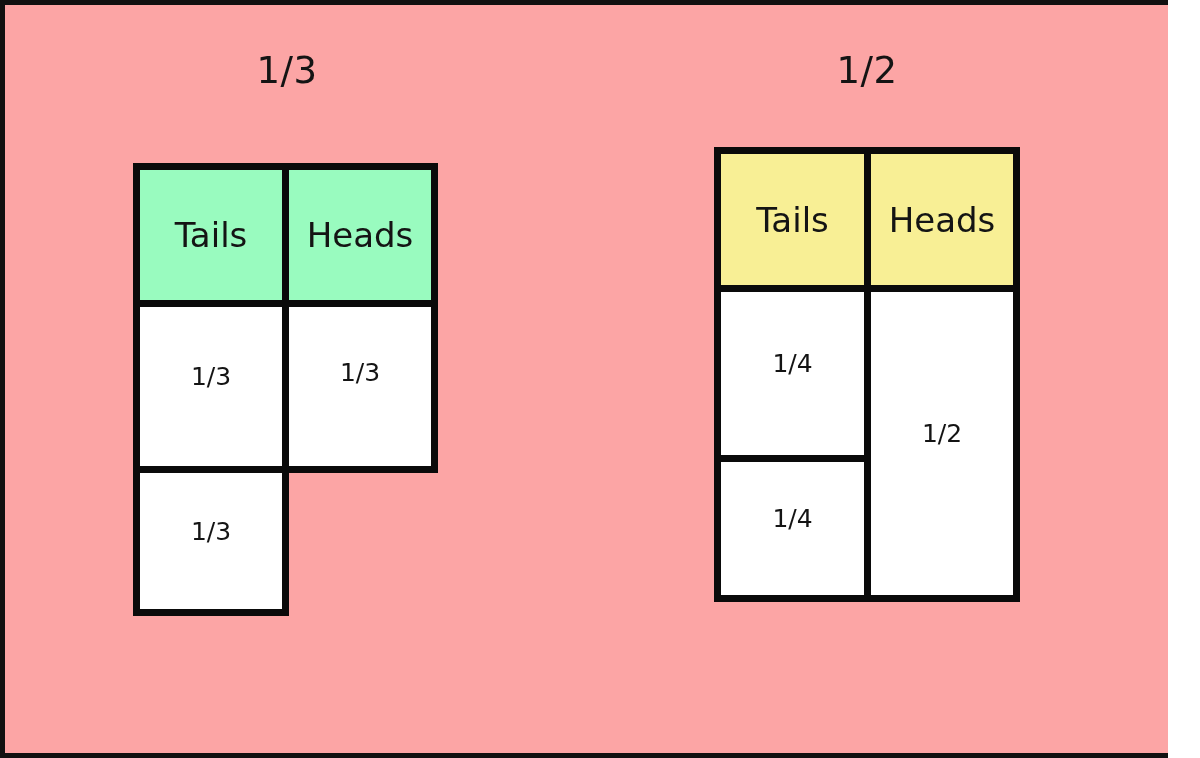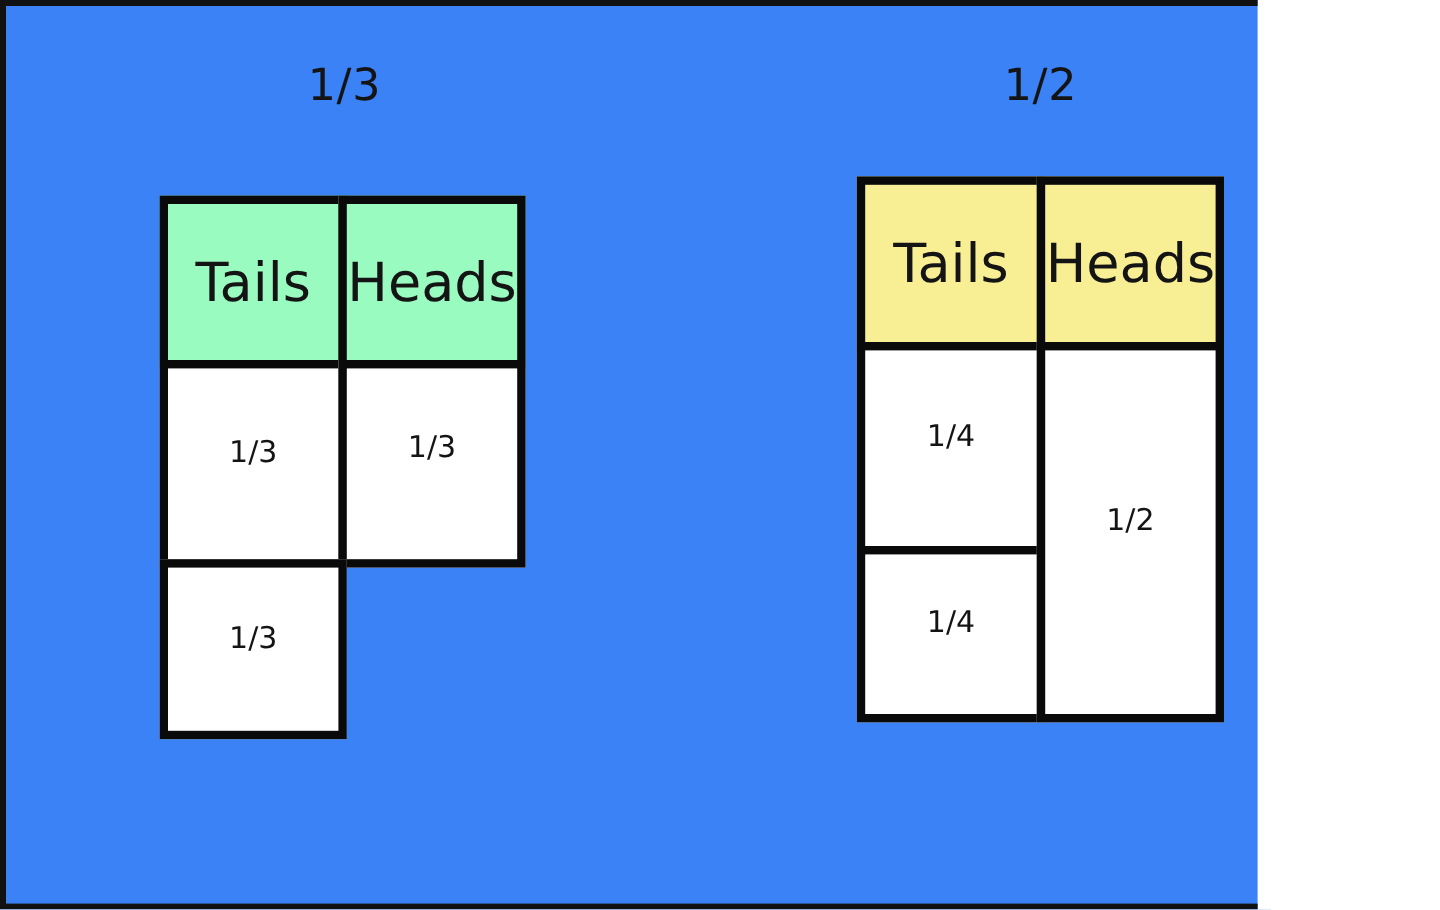--- a/index.html
+++ b/index.html
@@ -5,23 +5,23 @@
   html, body {
     margin: 0;
     padding: 0;
     background: #ffffff;
   }
   body {
     font-family: "DejaVu Sans", "Liberation Sans", sans-serif;
   }
   #canvas {
     position: relative;
-    width: 1048px;
+    width: 1168px;
     height: 758px;
-    background: #3b82f6;
+    background: #fca5a5;
     box-sizing: border-box;
     overflow: hidden;
   }
   .outer-frame {
     position: absolute;
     left: 0;
     top: 0;
     width: 1200px;
     height: 758px;
     box-sizing: border-box;
@@ -54,21 +54,21 @@
     justify-content: center;
     overflow: hidden;
   }
   .cell .cell-label {
     display: block;
     color: #141414;
     line-height: 1;
     white-space: nowrap;
   }
   .header-cell .cell-label {
-    font-size: 45px;
+    font-size: 34px;
   }
   .value-cell .cell-label {
     font-size: 25px;
   }
 
   
   .nudge-up   { transform: translateY(-10px); }
   .nudge-up-2 { transform: translateY(-14px); }
 </style>
 </head>

